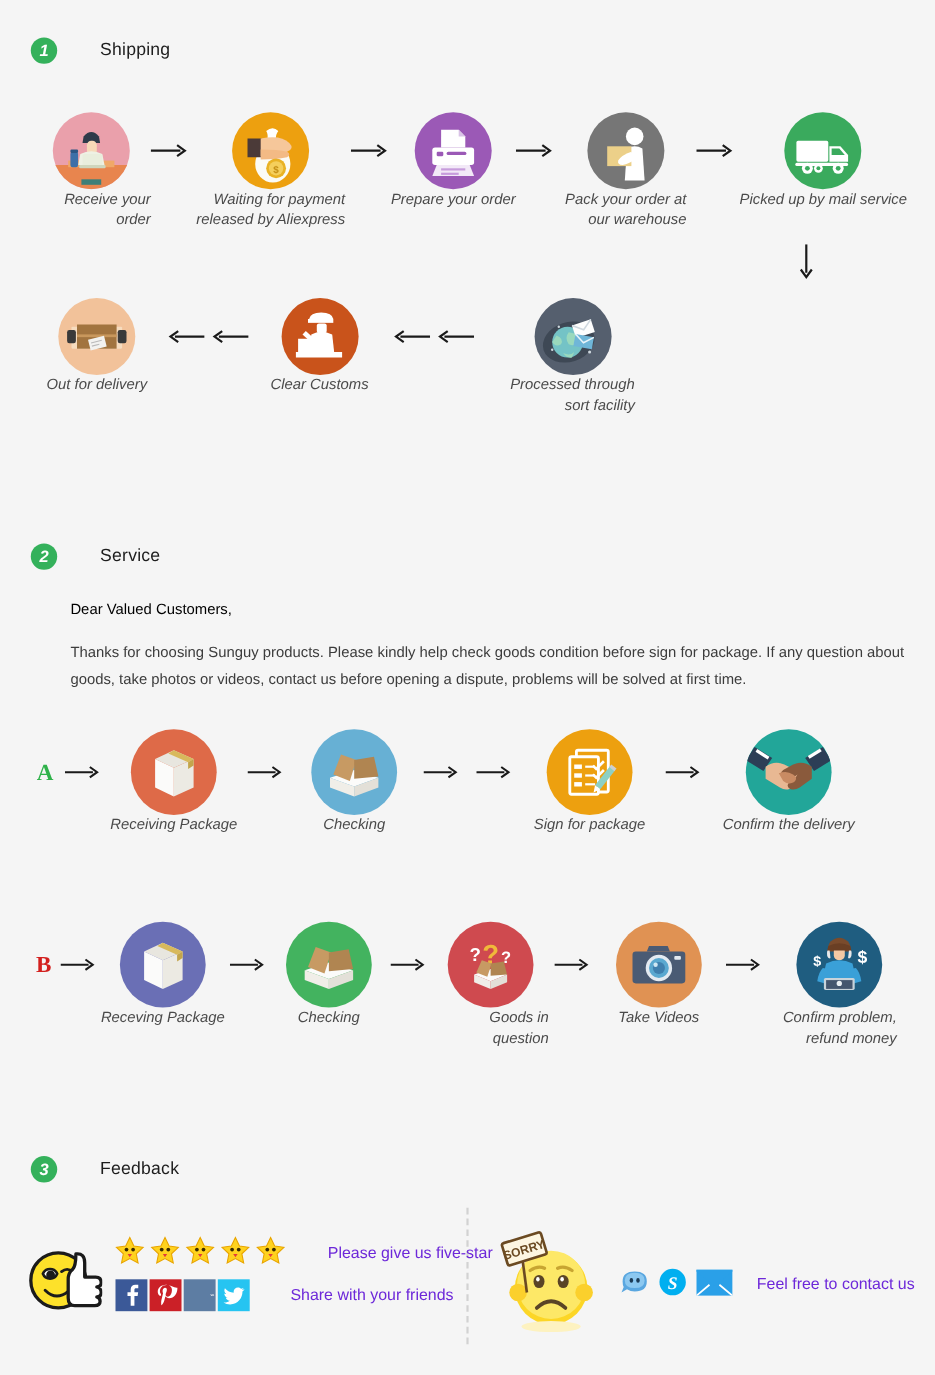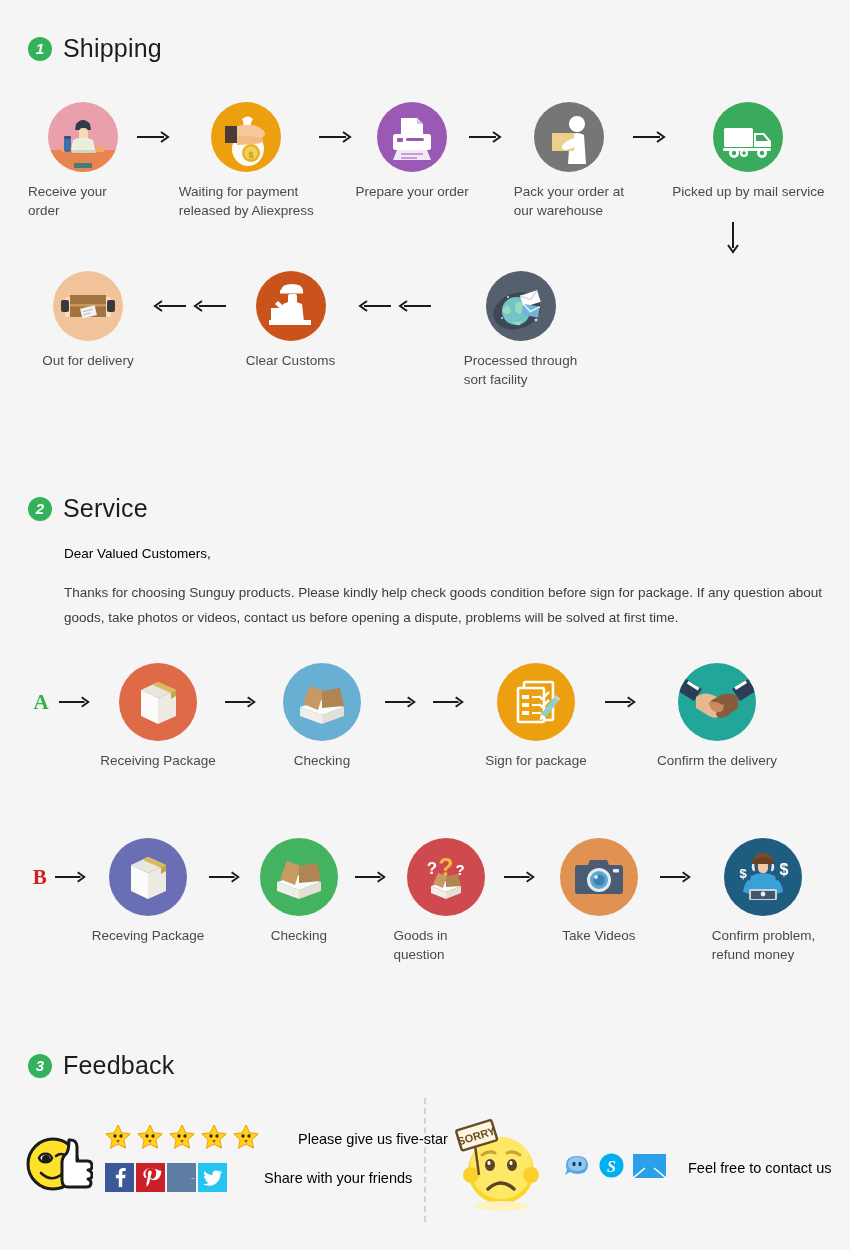--- a/index.html
+++ b/index.html
@@ -20,53 +20,53 @@
     display:flex; align-items:center; gap:11px;
     position:absolute;
   }
   .sec-num {
     width:24px; height:24px; border-radius:50%;
     background:#34b15b; color:#fff;
     font-size:15px; font-weight:bold; font-style:italic;
     display:flex; align-items:center; justify-content:center;
     line-height:1;
   }
-  .sec-title { font-size:25px; color:#1d1d1d; font-weight:400; letter-spacing:.2px; }
+  .sec-title { font-size:16px; color:#1d1d1d; font-weight:400; letter-spacing:.2px;margin-left:28px; }
 
   
   .flow { position:absolute; display:flex; align-items:flex-start; }
   .node { display:flex; flex-direction:column; align-items:center; }
   .circle {
     border-radius:50%;
     display:flex; align-items:center; justify-content:center;
     position:relative; overflow:hidden;
   }
   .cap {
-    margin-top:11px; font-size:13.5px; color:#4a4a4a;
-    text-align:left; line-height:1.38; white-space:pre-line;
+    font-size:13.5px; color:#4a4a4a;
+    text-align:right; line-height:1.38; white-space:pre-line;font-style:italic;
   }
   .arr {
     font-size:0; line-height:0;
     display:flex; align-items:center; justify-content:center;
   }
   .arr svg { display:block; }
 
   .vert-arrow { position:absolute; }
 
   
   .svc-greet { position:absolute; font-size:13.5px; color:#000000; }
   .svc-body  { position:absolute; font-size:13.5px; color:#3c3c3c; line-height:1.85; width:775px; }
 
   .ab-label { font-size:21px; font-weight:bold; font-family:"Liberation Serif", serif; }
 
   
   .divider {
     position:absolute; width:0; border-left:2px dashed #d2d2d2;
   }
-  .fb-text { font-size:14.5px; color:#000000; }
+  .fb-text { font-size:14.5px; color:#6d28d9; }
   .social {
     width:29px; height:29px; display:flex;
     align-items:center; justify-content:center;
     color:#fff; font-weight:bold;
   }
   .star-row { display:flex; gap:4px; }
   .row-line { display:flex; align-items:center; }
 </style>
 </head>
 <body>

